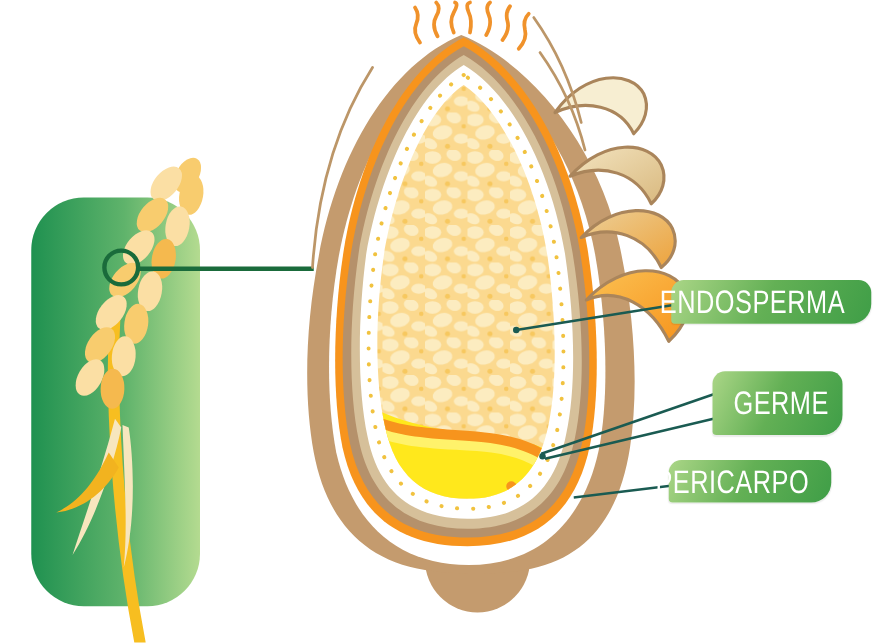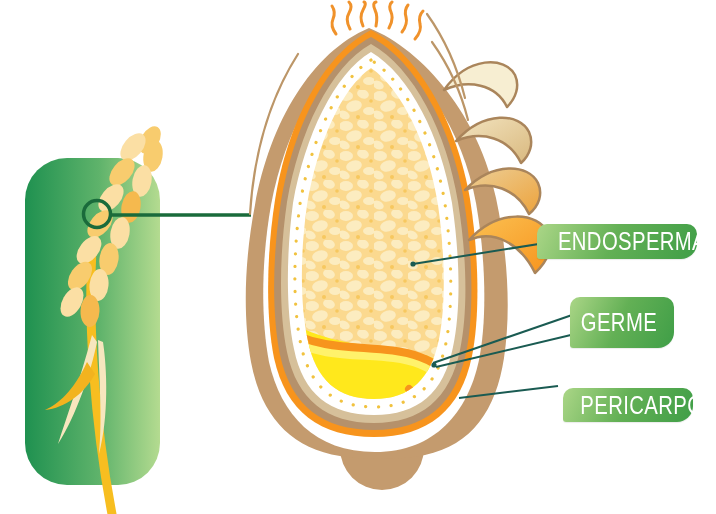--- a/index.html
+++ b/index.html
@@ -21,31 +21,31 @@
     letter-spacing:-0.5px;line-height:1.2;
   }
   .title .t2{
     font-size:33px;font-weight:400;color:#4f8c55;
     letter-spacing:-0.5px;line-height:1.35;
   }
   .tag{
     position:absolute;height:35px;
     background:linear-gradient(115deg,#abd687 0%,#63b055 48%,#3f9e47 100%);
     border-radius:10px 10px 16px 3px;
-    display:flex;align-items:center;justify-content:flex-start;
+    display:flex;align-items:center;justify-content:flex-end;
     box-shadow:0 1px 1px rgba(0,0,0,0.08);
   }
   .tag span{
     color:#ffffff;font-size:26px;font-weight:400;
     transform:scaleX(0.78);transform-origin:center;
     letter-spacing:0.5px;white-space:nowrap;
   }
   .tag.endosperma{left:537px;top:224px;width:160px;}
   .tag.germe{left:570px;top:297px;width:104px;height:51px;}
-  .tag.pericarpo{left:563px;top:368px;width:130px;height:34px;margin-top:20px;}
+  .tag.pericarpo{left:535px;top:368px;width:130px;height:34px;}
 </style>
 </head>
 <body>
 
 <div class="stage">
 
   <svg class="art" width="716" height="514" viewBox="0 0 716 514">
     <defs>
       <linearGradient id="panelGrad" x1="0" y1="0" x2="1" y2="0">
         <stop offset="0" stop-color="#1f9150"></stop>

